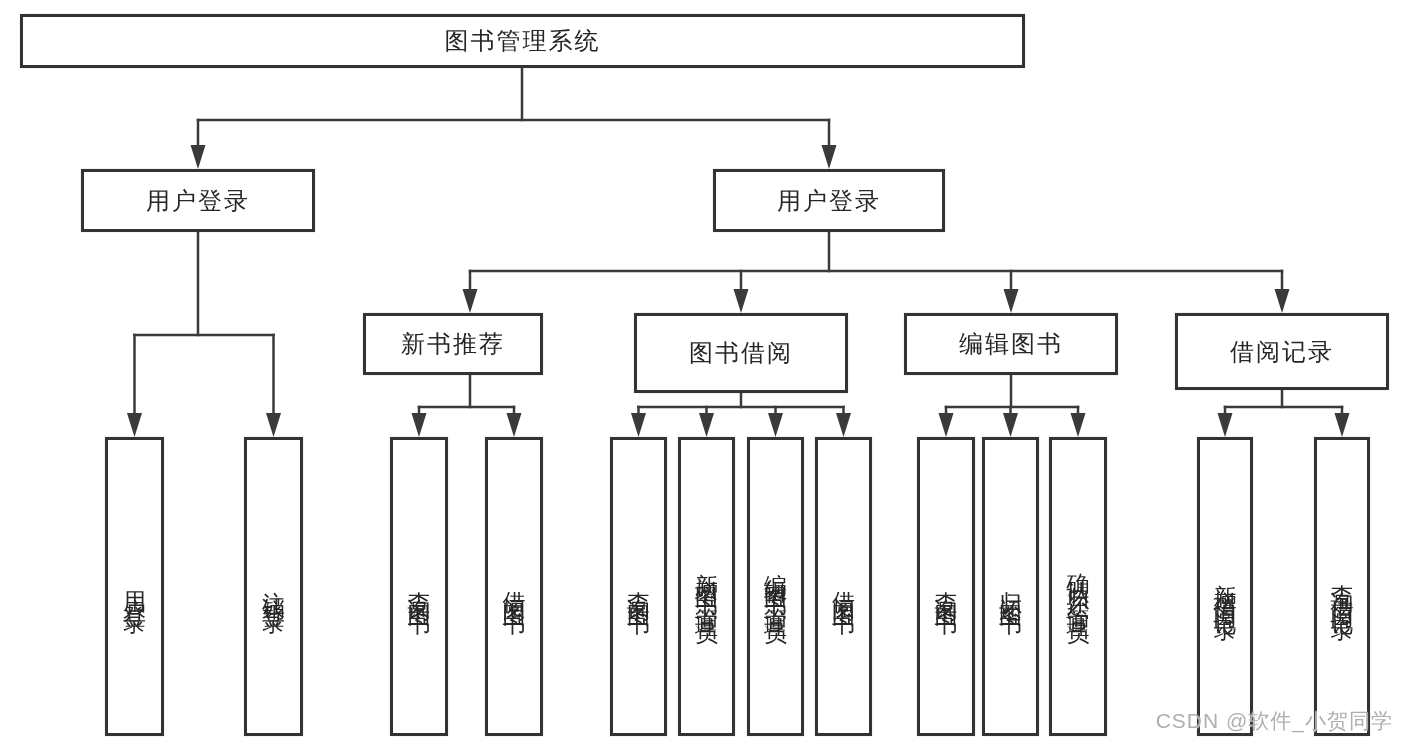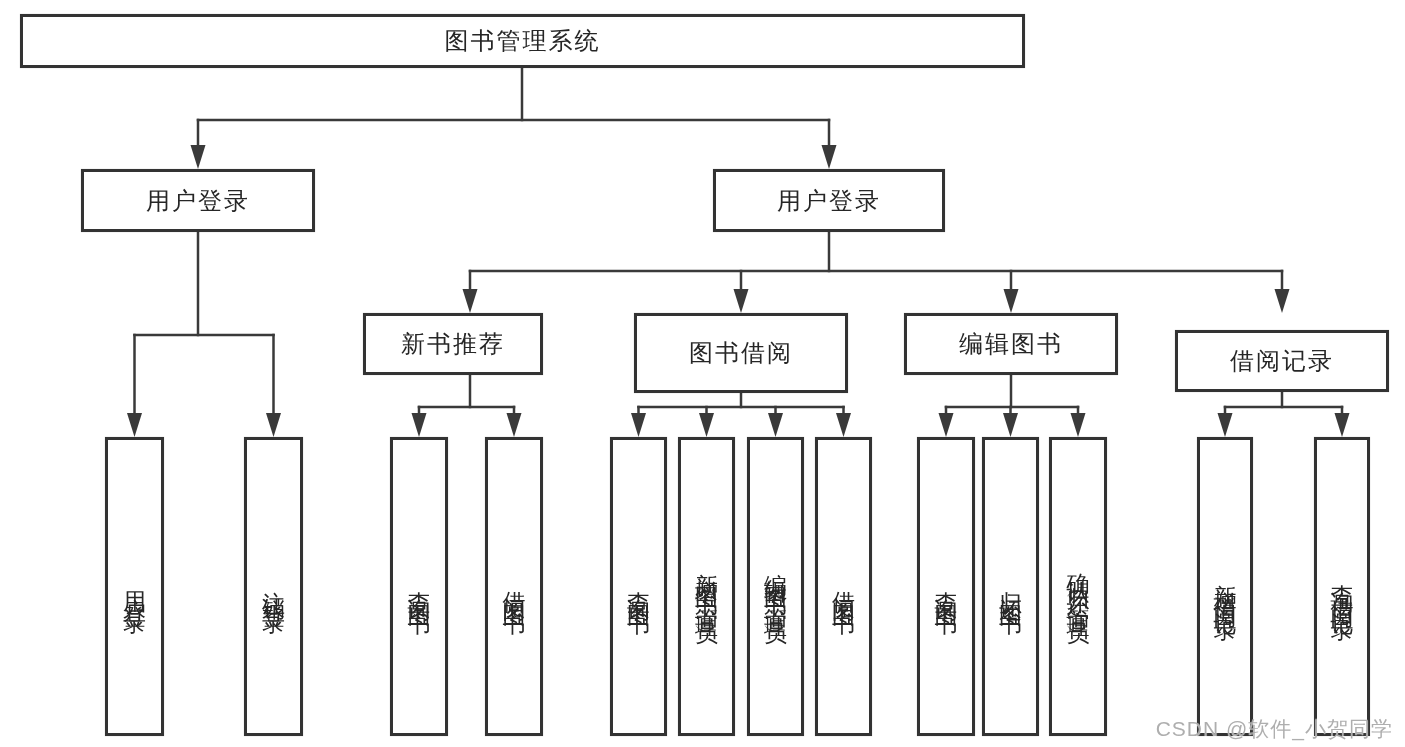--- a/index.html
+++ b/index.html
@@ -42,21 +42,21 @@
     writing-mode: vertical-rl;
     text-orientation: mixed;
     font-size: 23px;
     letter-spacing: 7px;
     line-height: 1;
     white-space: nowrap;
   }
   #watermark {
     position: absolute;
     right: 12px;
-    bottom: 4px;
+    bottom: 12px;
     font-size: 21px;
     letter-spacing: 1px;
     color: rgba(170, 170, 170, 0.95);
     text-shadow: 0 1px 1px rgba(255,255,255,0.8);
     z-index: 3;
     white-space: nowrap;
   }
 </style>
 </head>
 <body>
@@ -119,21 +119,21 @@
     </svg>
 
   <div class="node hbox" style="left:20px;top:14px;width:1005px;height:54px;">图书管理系统</div>
 
   <div class="node hbox" style="left:81px;top:169px;width:234px;height:63px;">用户登录</div>
   <div class="node hbox" style="left:713px;top:169px;width:232px;height:63px;">用户登录</div>
 
   <div class="node hbox" style="left:363px;top:313px;width:180px;height:62px;">新书推荐</div>
   <div class="node hbox" style="left:634px;top:313px;width:214px;height:80px;text-align:center;">图书借阅</div>
   <div class="node hbox" style="left:904px;top:313px;width:214px;height:62px;">编辑图书</div>
-  <div class="node hbox" style="left:1175px;top:313px;width:214px;height:62px;margin-top:17px;">借阅记录</div>
+  <div class="node hbox" style="left:1175px;top:313px;width:214px;height:77px;">借阅记录</div>
 
   <div class="node vbox" style="left:105px;top:437px;width:59px;height:299px;">用户登录</div>
   <div class="node vbox" style="left:244px;top:437px;width:59px;height:299px;">注销登录</div>
 
   <div class="node vbox" style="left:390px;top:437px;width:58px;height:299px;">查询图书</div>
   <div class="node vbox" style="left:485px;top:437px;width:58px;height:299px;">借阅图书</div>
 
   <div class="node vbox" style="left:610px;top:437px;width:57px;height:299px;">查询图书</div>
   <div class="node vbox" style="left:678px;top:437px;width:57px;height:299px;">新增图书（管理员）</div>
   <div class="node vbox" style="left:747px;top:437px;width:57px;height:299px;">编辑图书（管理员）</div>

